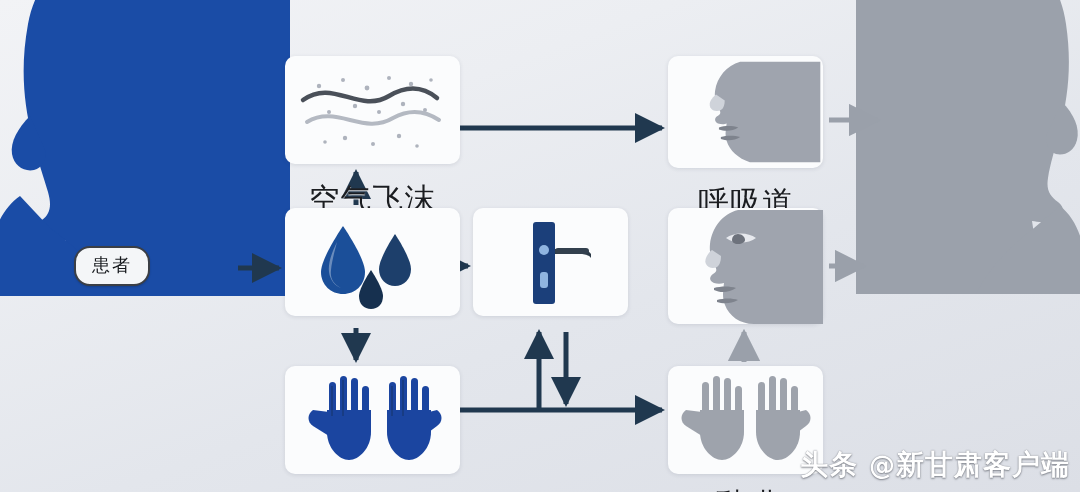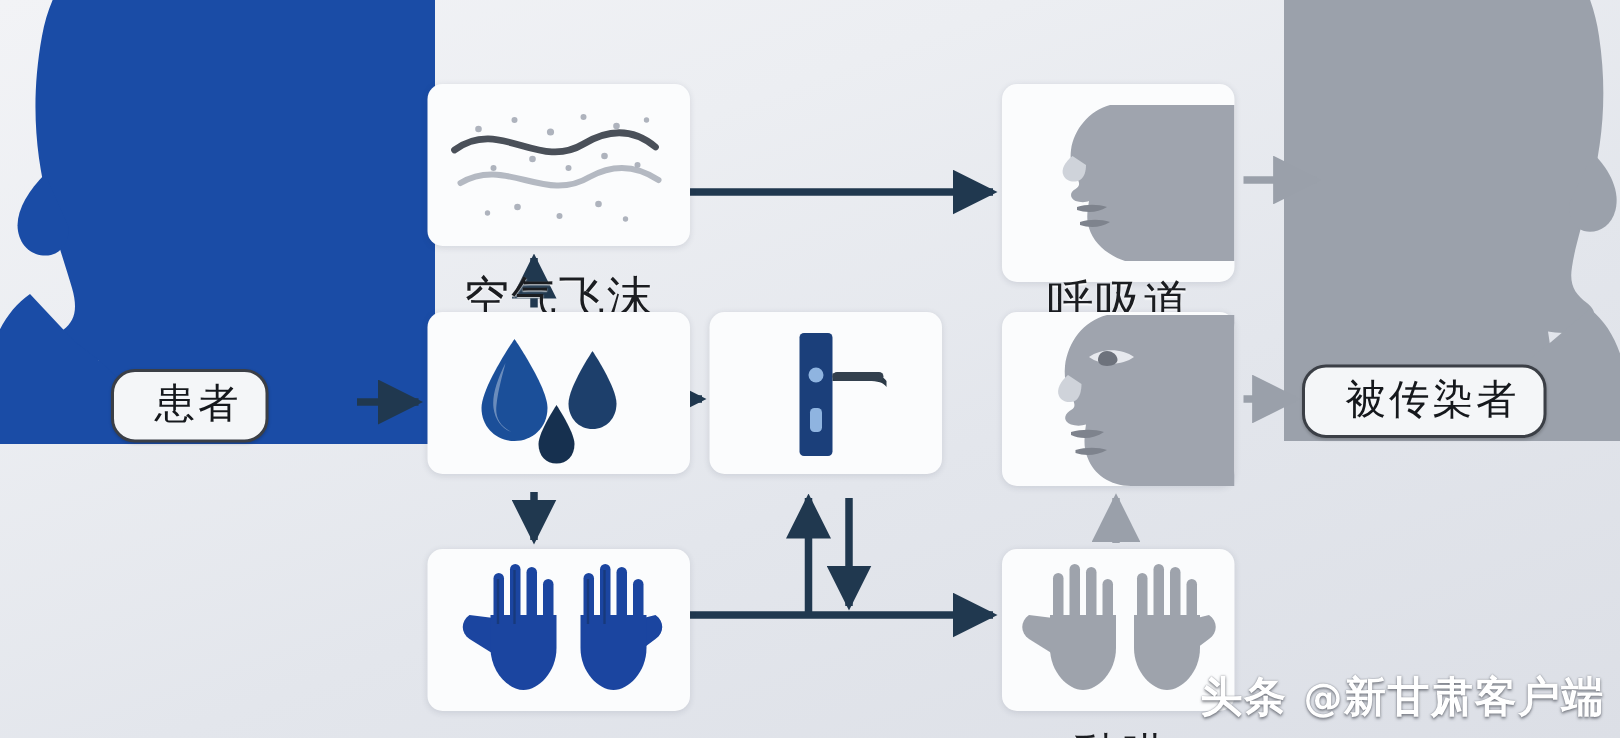--- a/index.html
+++ b/index.html
@@ -19,23 +19,23 @@
   #patient-silhouette{left:-10px;top:-4px;}
   #infected-silhouette{right:-6px;top:-6px;}
 
   
   .pill{
     position:absolute;
     background:#f4f6f8;
     border:2px solid #3b3f46;
     border-radius:16px;
     color:#15181c;
-    font-size:27px;
+    font-size:18px;
     line-height:1;
-    padding:8px 16px 10px 27px;
+    padding:8px 16px 10px 16px;
     letter-spacing:2px;
     white-space:nowrap;
     box-shadow:0 1px 2px rgba(0,0,0,.18);
   }
   #patient-pill{left:74px;top:246px;}
   #infected-pill{left:868px;top:243px;}
 
   
   .card{
     position:absolute;
@@ -58,21 +58,21 @@
 
   #node-droplets{left:285px;top:56px;width:175px;height:108px;}
   #node-droplets .card-label{top:128px;left:0;font-size:31px;}
 
   #node-secretions{left:285px;top:208px;width:175px;height:108px;}
 
   #node-objects{left:473px;top:208px;width:155px;height:108px;}
 
   #node-hands-left{left:285px;top:366px;width:175px;height:108px;}
 
-  #node-respiratory{left:668px;top:56px;width:155px;height:132px;}
+  #node-respiratory{left:668px;top:56px;width:155px;height:112px;}
   #node-respiratory .card-label{top:131px;left:-52px;width:260px;font-size:31px;}
 
   #node-mucosa{left:668px;top:208px;width:155px;height:116px;}
   #node-mucosa .card-label{top:281px;left:-9px;width:175px;font-size:31px;}
 
   #node-hands-right{left:668px;top:366px;width:155px;height:108px;}
 
   
   .conn{position:absolute;left:0;top:0;width:1080px;height:492px;pointer-events:none;}
 
@@ -170,23 +170,20 @@
     <line x1="744" y1="362" x2="744" y2="332" stroke="#9aa0aa" stroke-width="5" marker-end="url(#ah-grey)"></line>
 
     <line x1="829" y1="120" x2="878" y2="120" stroke="#9aa0aa" stroke-width="5" marker-end="url(#ah-grey)"></line>
 
     <line x1="829" y1="266" x2="864" y2="266" stroke="#9aa0aa" stroke-width="5" marker-end="url(#ah-grey)"></line>
   </svg>
 
   <div class="pill" id="patient-pill">
     <span>患者</span>
   </div>
-  <div class="pill" id="infected-pill">
-    <span>被传染者</span>
-  </div>
 
   <div class="card" id="node-droplets">
     <svg class="art" viewBox="0 0 175 108" aria-hidden="true">
       <path d="M18 44 C 48 22, 74 58, 104 40 C 124 28, 140 32, 152 42" fill="none" stroke="#4a5059" stroke-width="4.5" stroke-linecap="round"></path>
       <path d="M22 66 C 52 48, 78 80, 108 62 C 126 52, 142 56, 154 64" fill="none" stroke="#b4b9c2" stroke-width="4" stroke-linecap="round"></path>
       <g fill="#aeb3bd">
         <circle cx="34" cy="30" r="2.2"></circle>
           <circle cx="58" cy="24" r="2"></circle>
         <circle cx="82" cy="32" r="2.4"></circle>
           <circle cx="104" cy="22" r="2"></circle>

